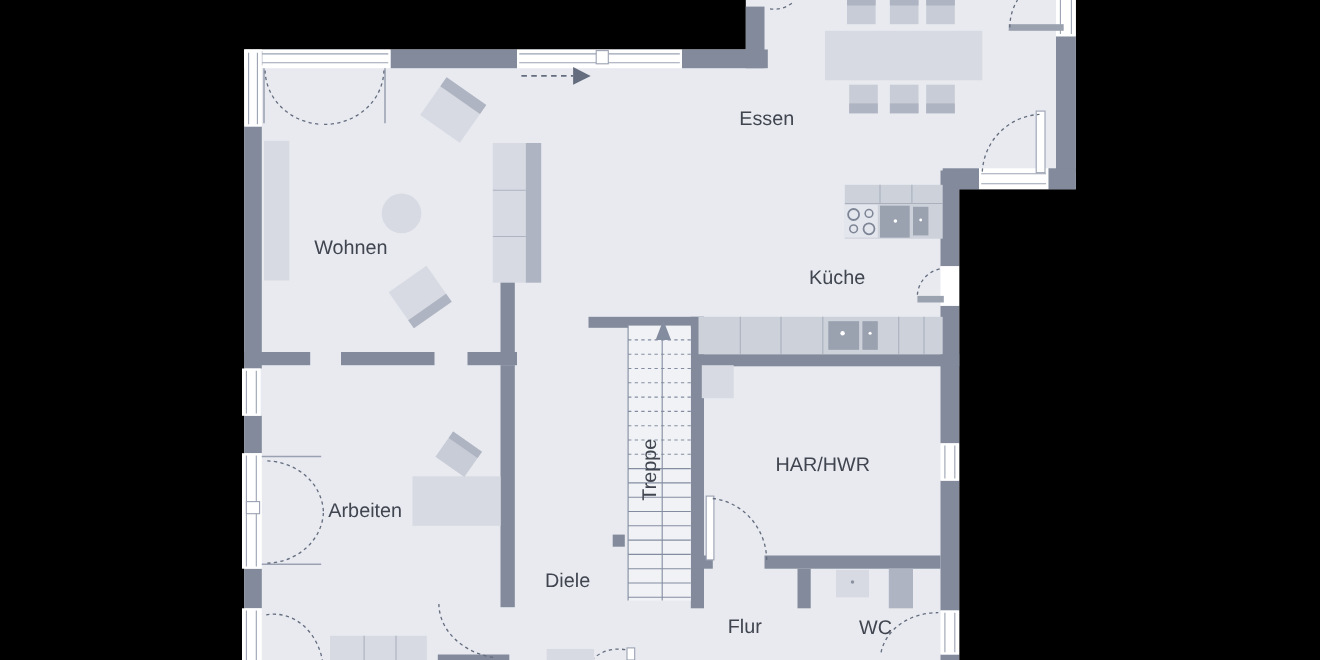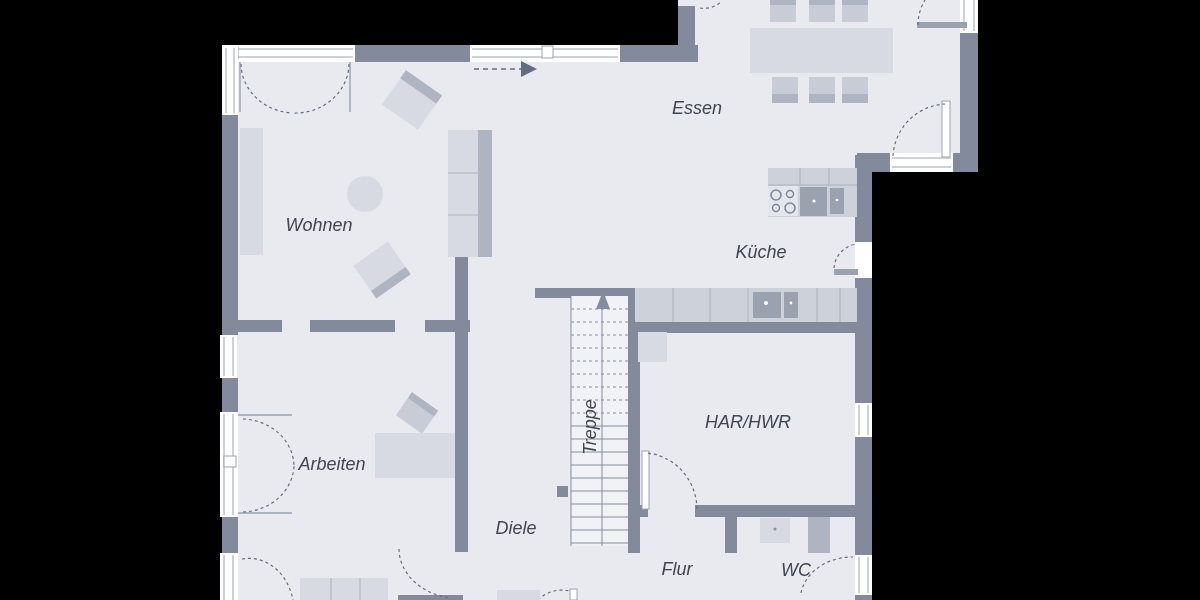--- a/index.html
+++ b/index.html
@@ -1,16 +1,16 @@
 <!DOCTYPE html>
 <html style="--background: #000000; --floor: #e8eaf0; --stair_bg: #f0f2f6; --wall: #828a9b; --window: #ffffff; --line: #9aa2b2; --arc: #646d7e; --stair_line: #848da0; --counter: #cdd1da; --counter_line: #aab1bd; --furniture_light: #d7dae2; --furniture_medium: #c7ccd6; --furniture_back: #aeb4c1; --appliance: #9aa1af; --label_text: #40454f;"><head>
 <meta charset="utf-8">
 <style>
   html,body{margin:0;padding:0;background:#000;}
-  .stage{position:relative;width:1200px;height:600px;background:var(--background,#000);overflow:hidden;font-style:italic;}
+  .stage{position:relative;width:1200px;height:600px;background:var(--background,#000);overflow:hidden;}
   svg text{font-family:"Liberation Sans","DejaVu Sans",sans-serif;fill:var(--label_text,#40454f);}
   .room-label{font-size:18px;}
   .arc{fill:none;stroke:var(--arc,#646d7e);stroke-width:1.2;stroke-dasharray:3,3;}
   .leafline{stroke:var(--line,#9aa2b2);stroke-width:1.4;fill:none;}
   .winline{stroke:var(--line,#9aa2b2);stroke-width:1;fill:none;}
   .tread{stroke:var(--stair_line,#848da0);stroke-width:1;fill:none;}
   .tread.dashed{stroke-dasharray:3,3;}
   .fl{fill:var(--furniture_light,#d7dae2);}
   .fm{fill:var(--furniture_medium,#c7ccd6);}
   .fd{fill:var(--furniture_back,#aeb4c1);}

